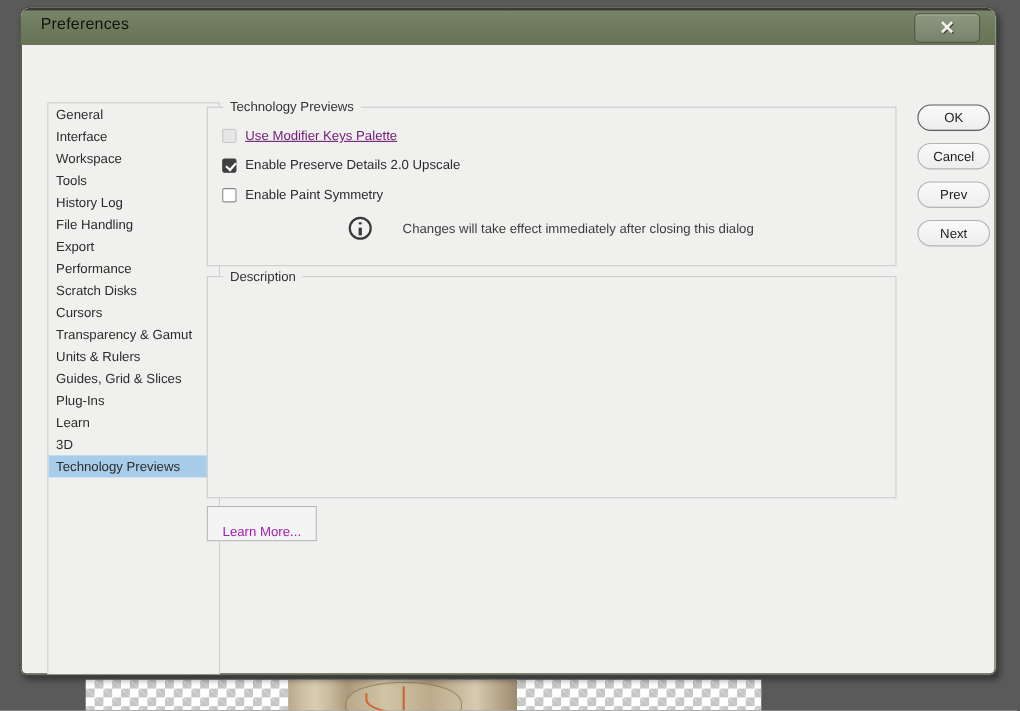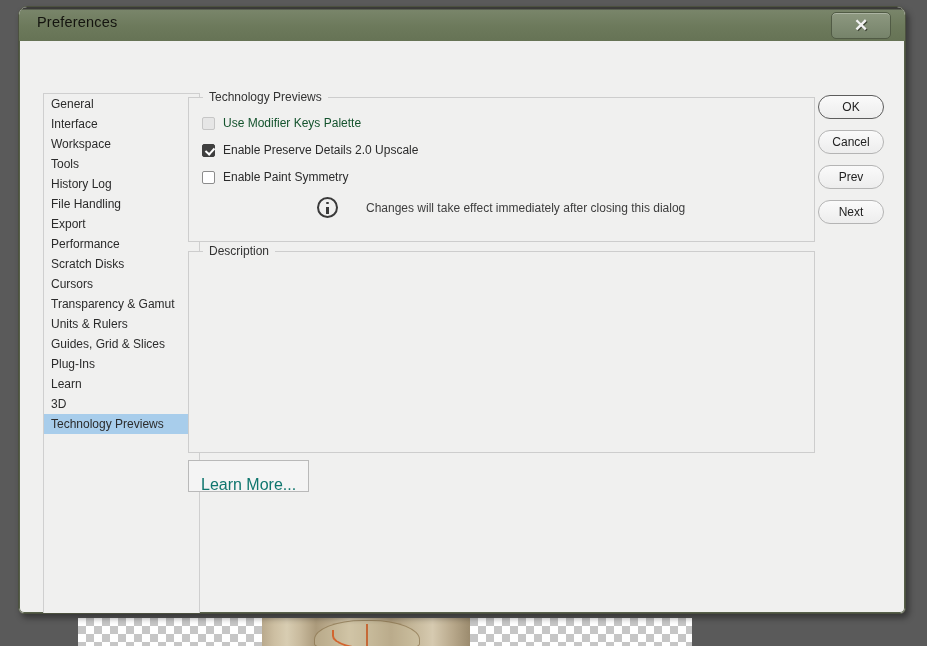--- a/index.html
+++ b/index.html
@@ -232,21 +232,21 @@
   .cbx.disabled {
     background: #e6e6e6;
     border-color: #c6c6c6;
   }
   .cbx-label {
     margin-left: 8px;
     font-size: 12px;
     color: #2b2b2b;
     white-space: nowrap;
   }
-  .cbx-label.disabled { color: #14532d; }
+  .cbx-label.disabled { color: #701a75; text-decoration: underline; }
 
   
   #info-row {
     position: absolute;
     left: 128px;
     top: 99px;
     display: flex;
     align-items: center;
   }
   #info-icon {
@@ -282,22 +282,22 @@
   
   #learn-more-button {
     position: absolute;
     left: 166px;
     top: 419px;
     min-width: 100px;
     height: 22px;
     padding: 15px 12px;
     background: #f4f4f4;
     border: 1px solid #b9b9b9;
-    font-size: 16px;
-    color: #0f766e;
+    font-size: 12px;
+    color: #a21caf;
     font-family: "Liberation Sans", sans-serif;
     cursor: pointer;
     box-sizing: border-box;
   }
 
   
   #button-column {
     position: absolute;
     right: 18px;
     top: 54px;
@@ -310,20 +310,21 @@
     margin-bottom: 11px;
     border-radius: 12px;
     background: linear-gradient(to bottom, #fafafa 0%, #ededed 100%);
     border: 1px solid #b4b4b4;
     font-size: 12px;
     color: #222;
     font-family: "Liberation Sans", sans-serif;
     cursor: pointer;
     padding: 0;
     box-sizing: border-box;
+    margin-left: 16px;
   }
   .dlg-button.default-btn {
     border: 1px solid #5d5d5d;
   }
 </style>
 </head>
 <body>
 
 <div id="desktop-bg">
   <div id="canvas-checker"></div>

